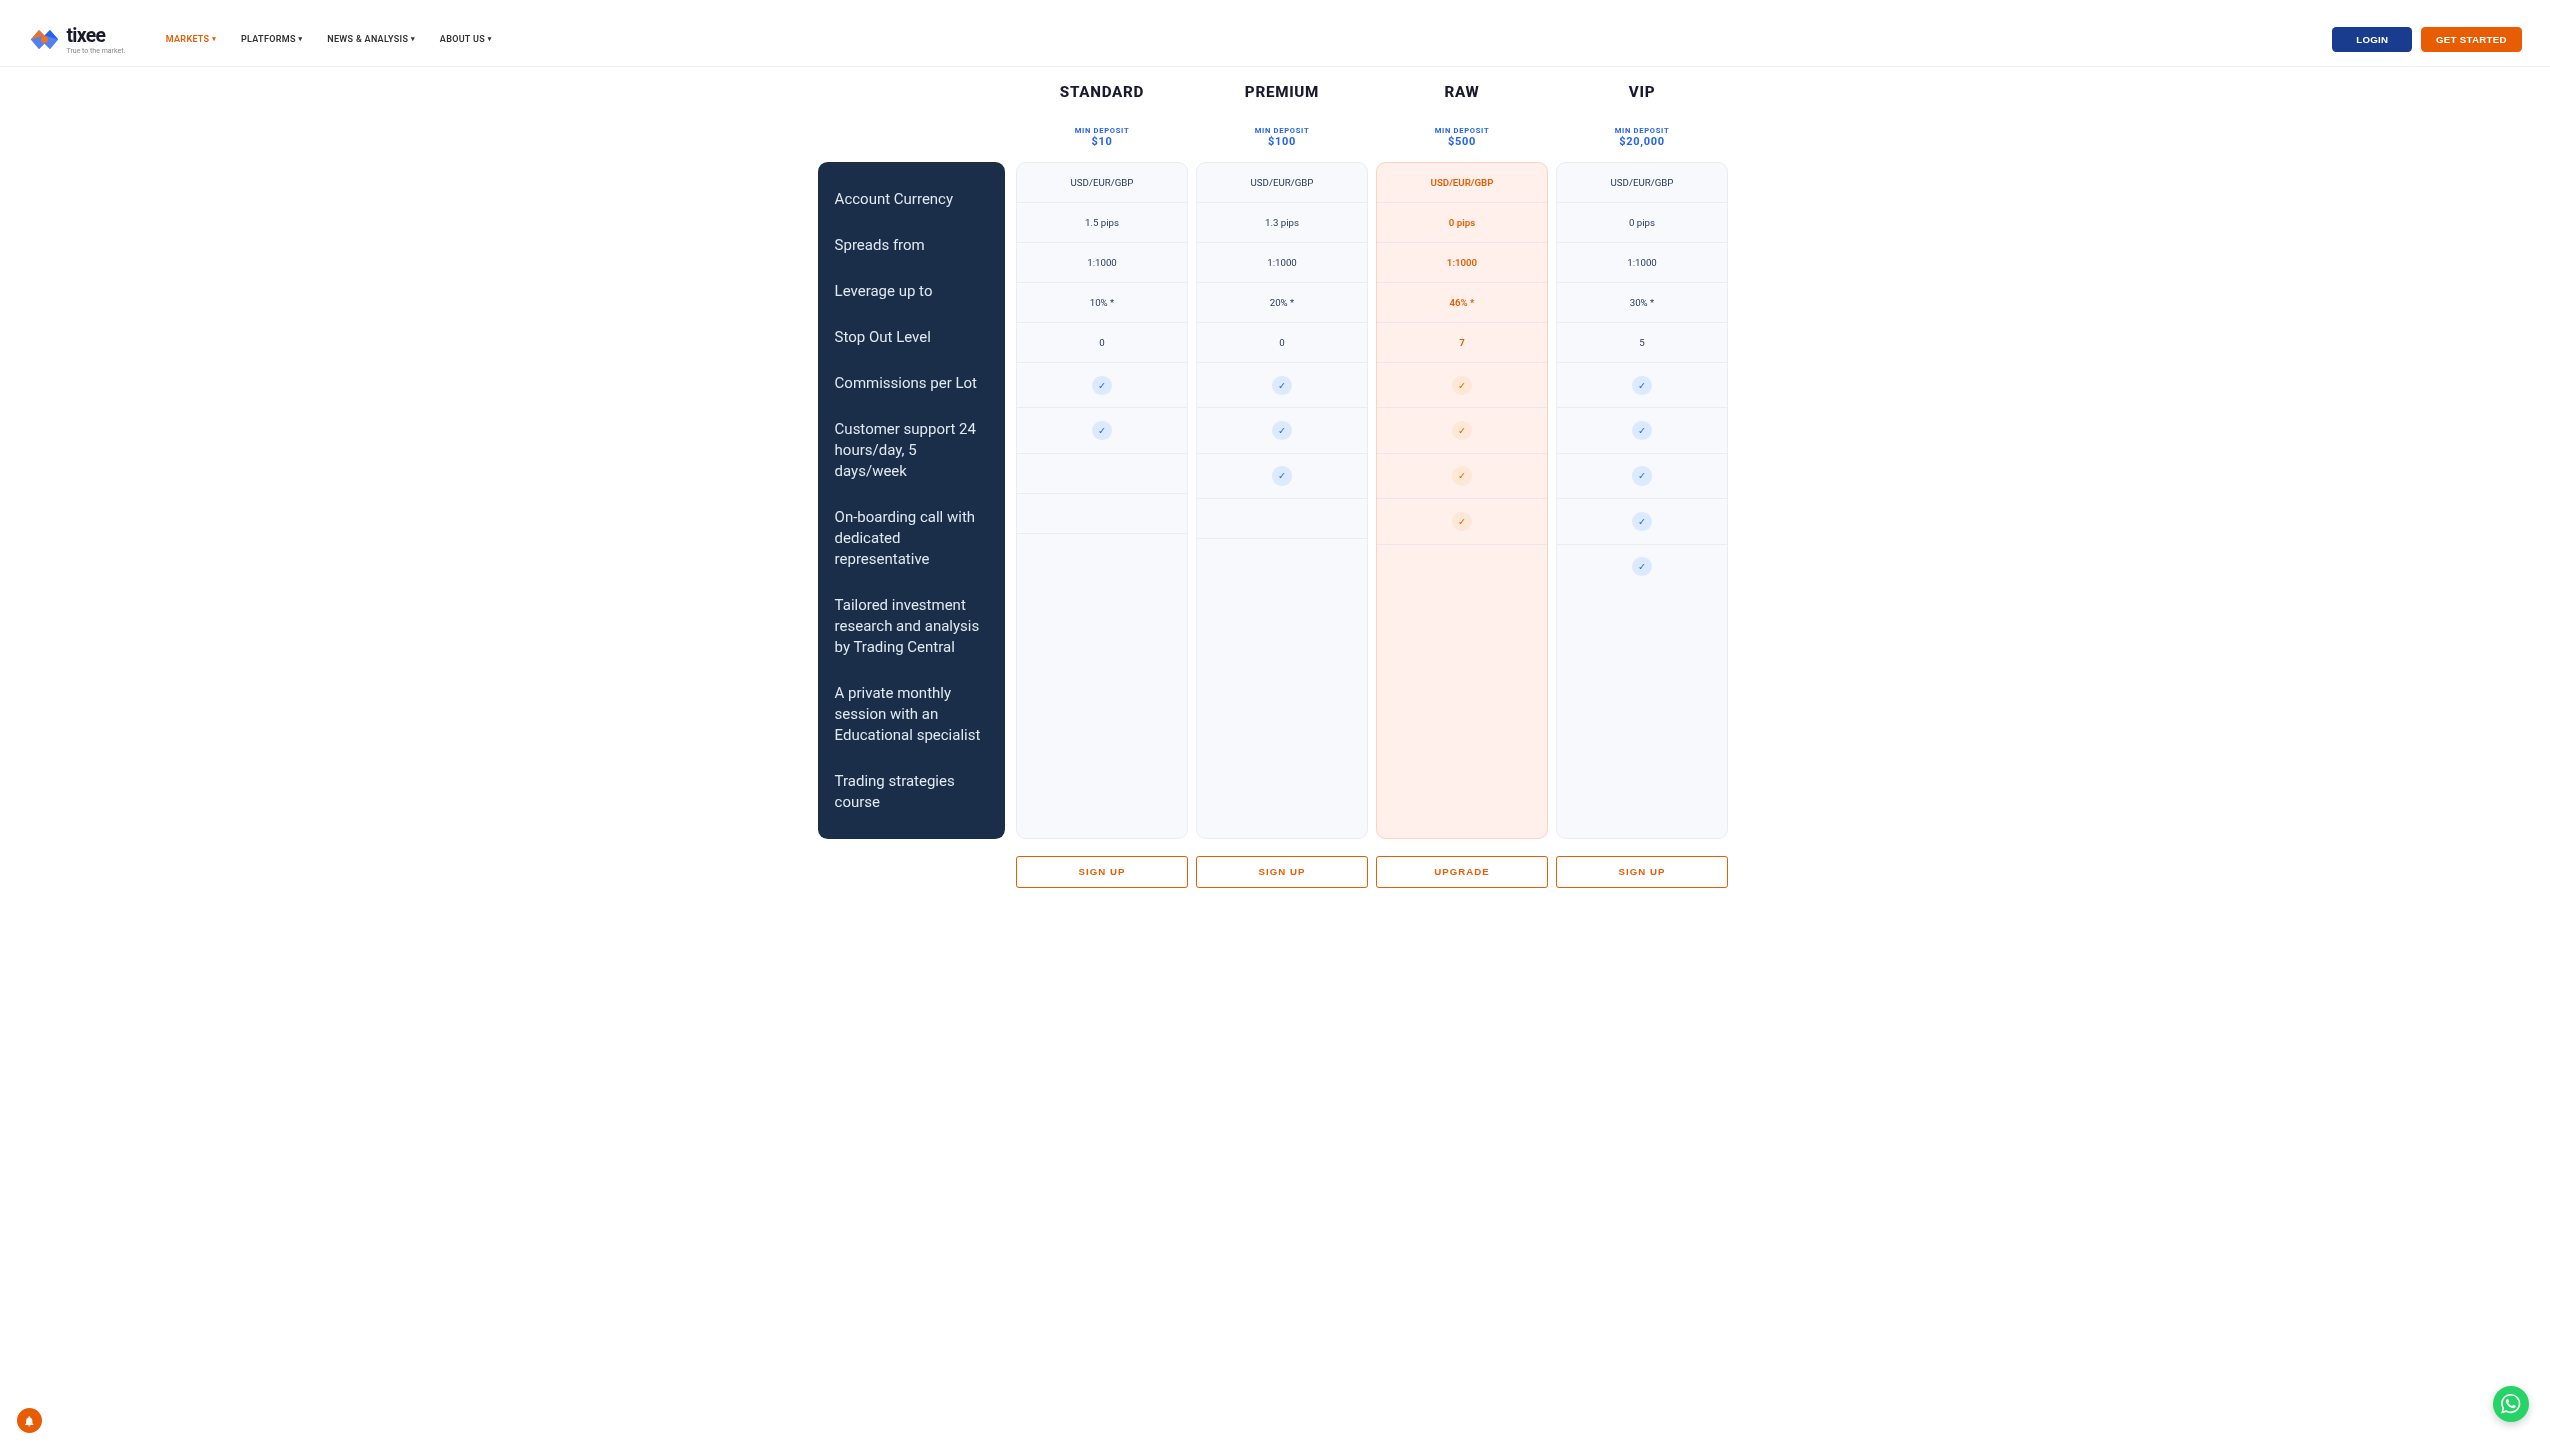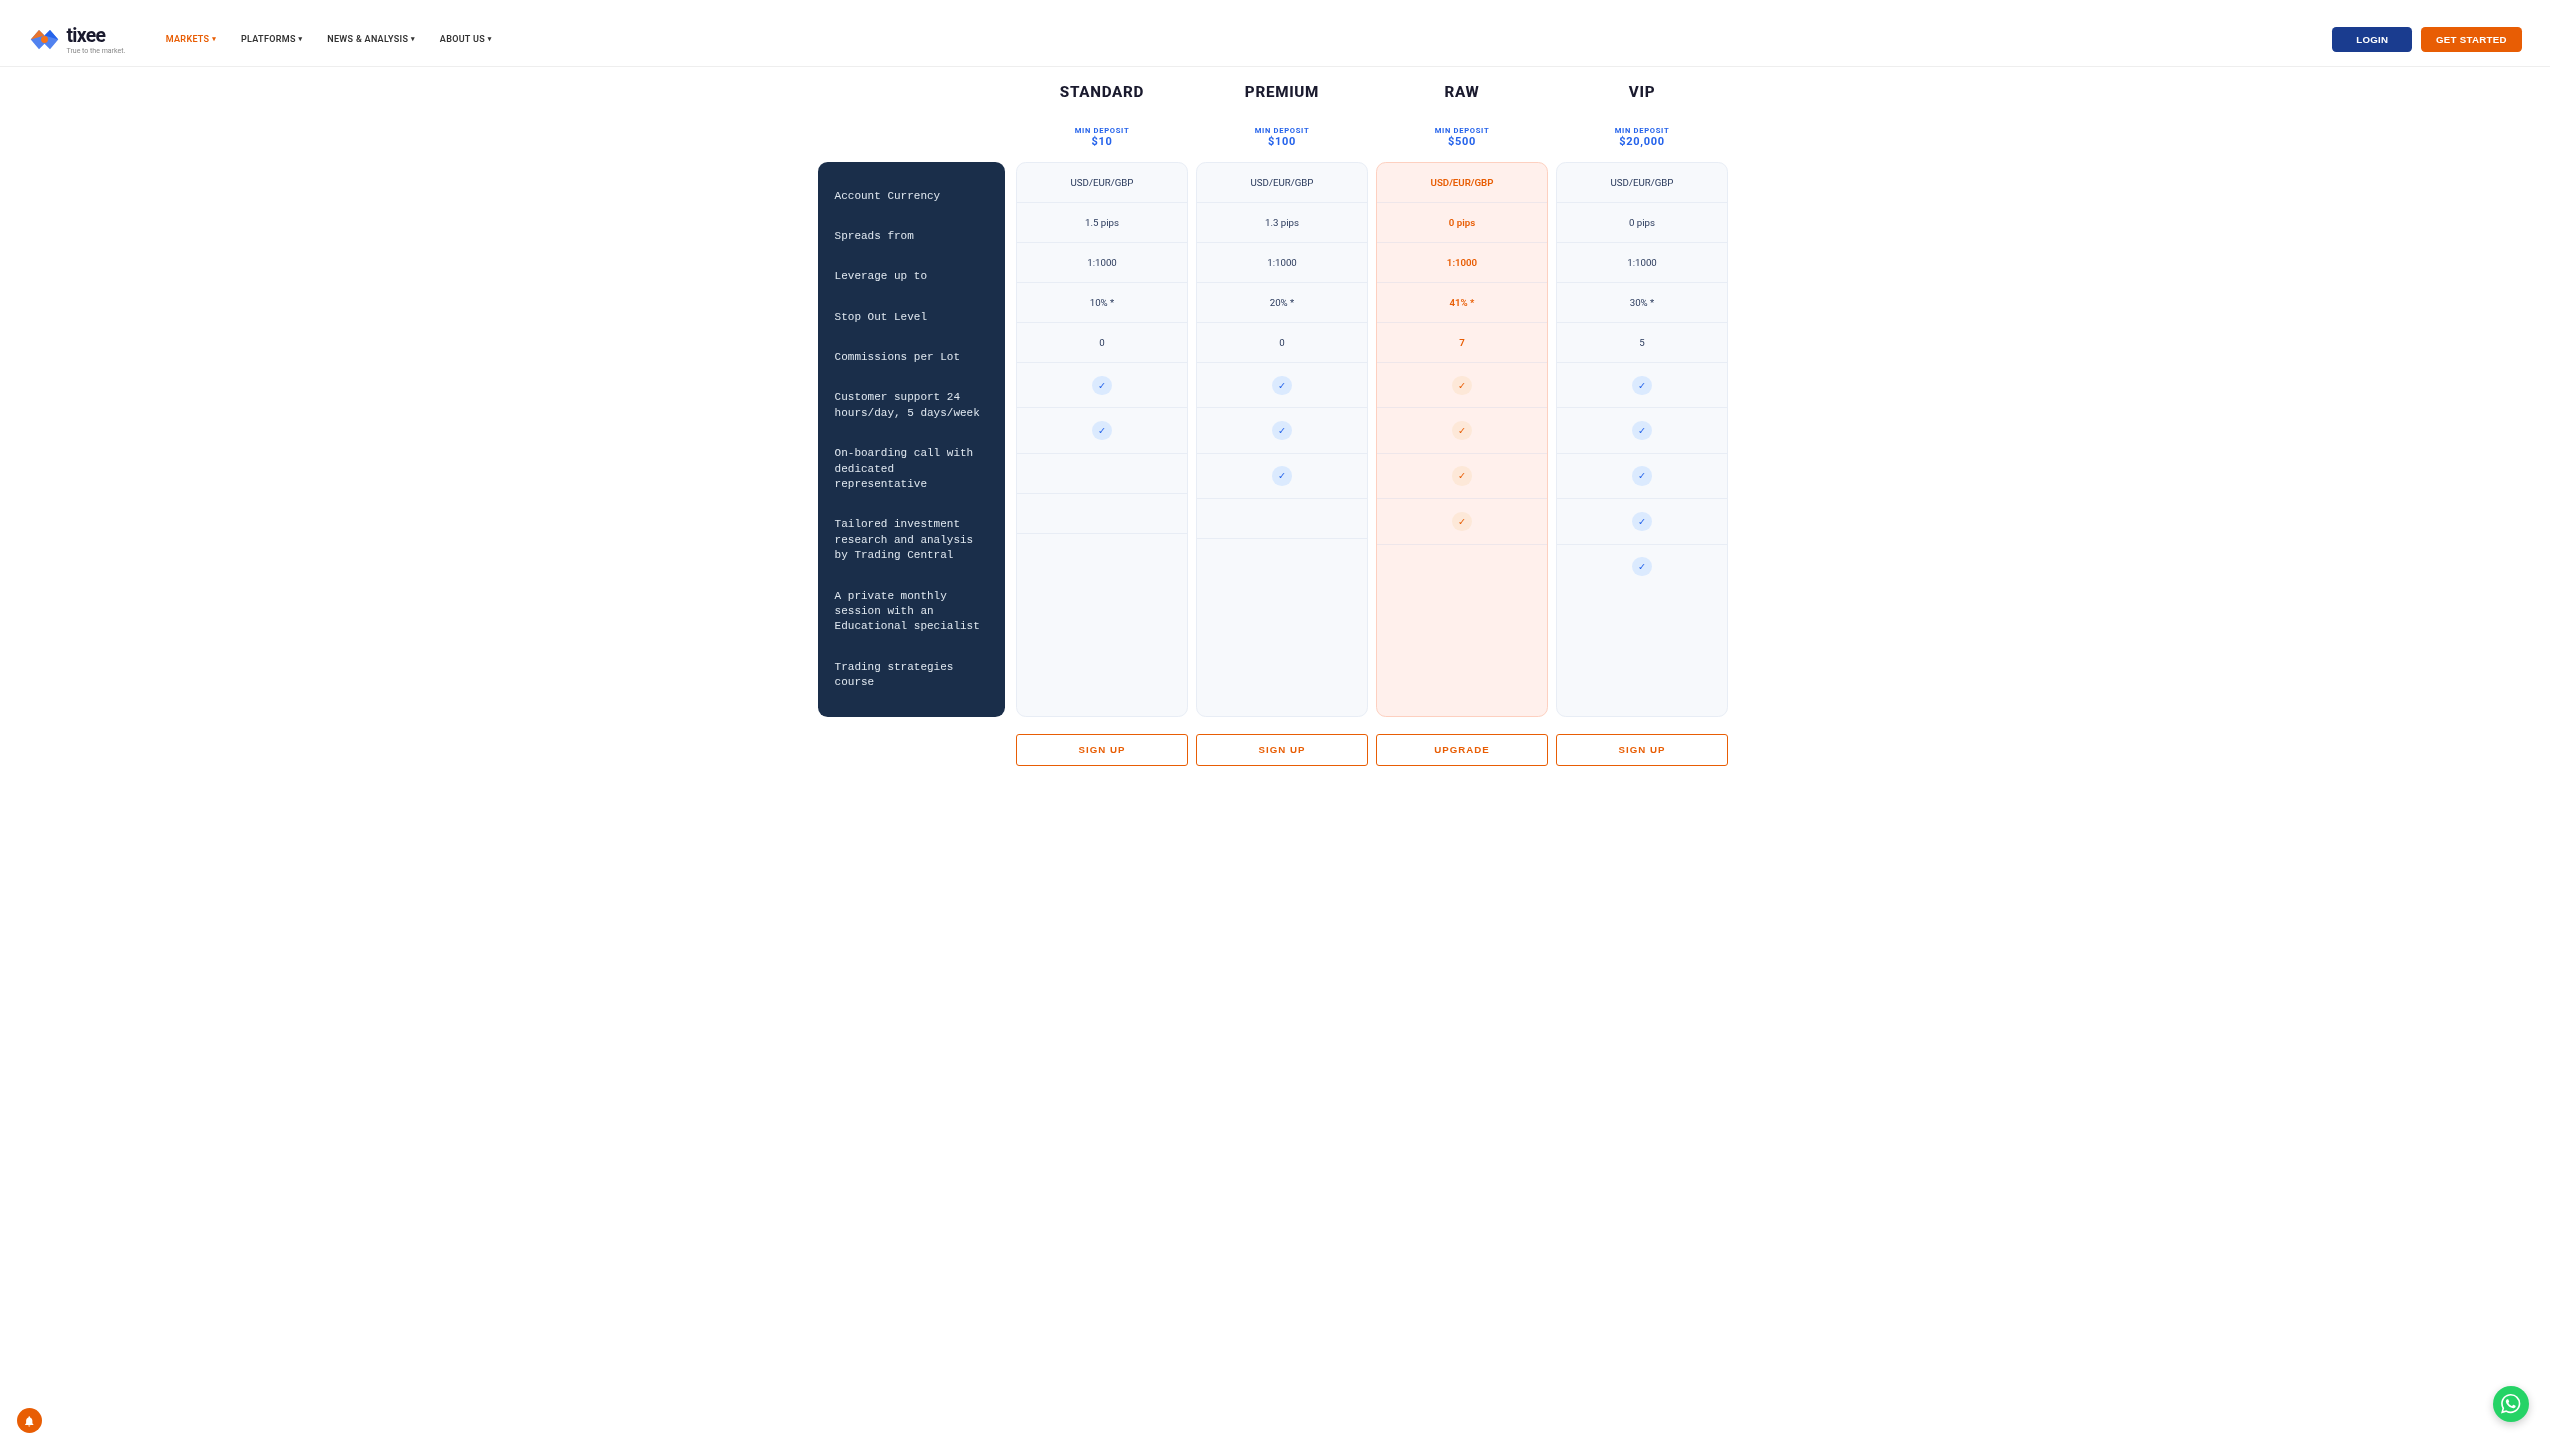--- a/index.html
+++ b/index.html
@@ -141,25 +141,24 @@
     .feature-panel {
       background: #1a2e4a;
       border-radius: 9.7px;
       padding: 14px 0;
       color: #fff;
       margin-right: 7px;
       margin-top: 0;
     }
     .feature-item {
       padding: 12.5px 16.6px;
-      font-size: 11px;
+      font-size: 15px;
       color: #e0e8f0;
       line-height: 1.4;
       border-bottom: none;
-      font-family: Liberation Mono, monospace;
     }
 
     
     .plan-card {
       border-radius: 9.7px;
       border: 1px solid #e8edf5;
       background: #f7f9fc;
       margin: 0 4.2px;
       padding: 0;
       overflow: hidden;
@@ -389,21 +388,21 @@
         <div class="check-icon blue-check">✓</div>
       </div>
       <div class="cell empty-cell"></div>
       <div class="cell empty-cell"></div>
     </div>
 
     <div class="plan-card raw" style="margin: 0 4.2px;">
       <div class="cell orange">USD/EUR/GBP</div>
       <div class="cell orange">0 pips</div>
       <div class="cell orange">1:1000</div>
-      <div class="cell orange">41% *</div>
+      <div class="cell orange">46% *</div>
       <div class="cell orange">7</div>
       <div class="cell check-cell orange-check">
         <div class="check-icon orange-check">✓</div>
       </div>
       <div class="cell check-cell orange-check">
         <div class="check-icon orange-check">✓</div>
       </div>
       <div class="cell check-cell orange-check">
         <div class="check-icon orange-check">✓</div>
       </div>

